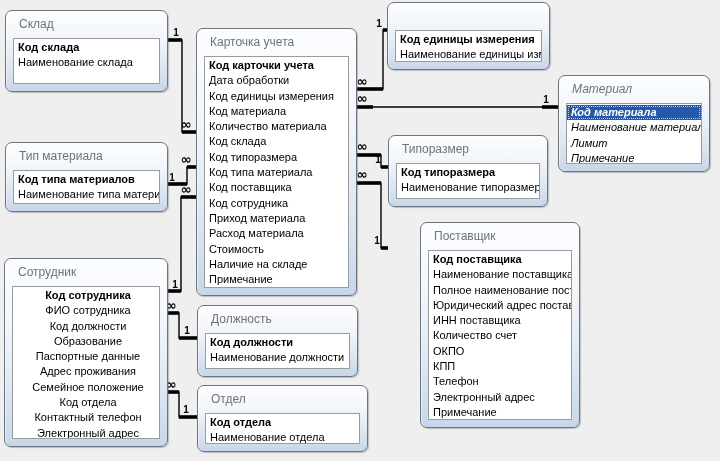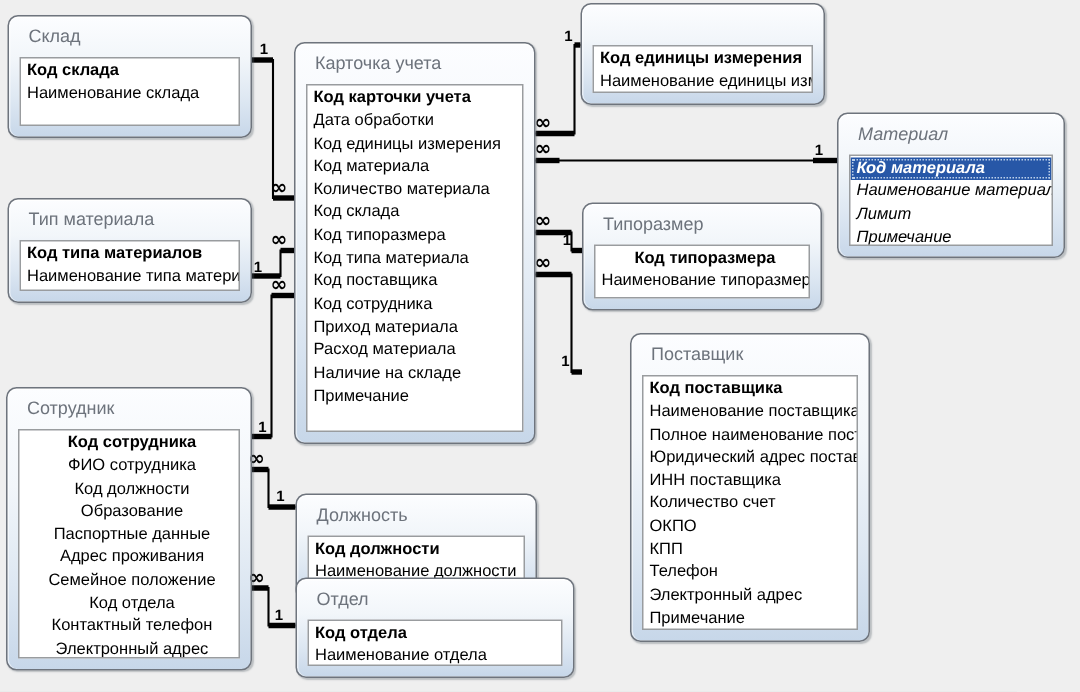--- a/index.html
+++ b/index.html
@@ -99,21 +99,21 @@
       <text x="377" y="244" text-anchor="middle" class="card-one">1</text>
     </svg>
 
 <div class="table-box" style="left: 5px; top: 10px; width: 163px; height: 82px;">
       <div class="table-title">Склад</div>
       <div class="field-list">
         <div class="field-row pk">Код склада</div>
         <div class="field-row">Наименование склада</div>
       </div>
     </div>
-    <div class="table-box" style="left: 5px; top: 132px; width: 163px; height: 70px;">
+    <div class="table-box" style="left: 5px; top: 142px; width: 163px; height: 70px;">
       <div class="table-title">Тип материала</div>
       <div class="field-list">
         <div class="field-row pk">Код типа материалов</div>
         <div class="field-row">Наименование типа матери</div>
       </div>
     </div>
     <div class="table-box" style="left: 4px; top: 258px; width: 164px; height: 189px; text-align: center;">
       <div class="table-title">Сотрудник</div>
       <div class="field-list">
         <div class="field-row pk">Код сотрудника</div>
@@ -136,45 +136,46 @@
         <div class="field-row">Код единицы измерения</div>
         <div class="field-row">Код материала</div>
         <div class="field-row">Количество материала</div>
         <div class="field-row">Код склада</div>
         <div class="field-row">Код типоразмера</div>
         <div class="field-row">Код типа материала</div>
         <div class="field-row">Код поставщика</div>
         <div class="field-row">Код сотрудника</div>
         <div class="field-row">Приход материала</div>
         <div class="field-row">Расход материала</div>
+        <div class="field-row">Стоимость</div>
         <div class="field-row">Наличие на складе</div>
         <div class="field-row">Примечание</div>
       </div>
     </div>
-    <div class="table-box" style="left: 197px; top: 305px; width: 161px; height: 72px; margin-top: 24px;">
+    <div class="table-box" style="left: 197px; top: 305px; width: 161px; height: 72px;">
       <div class="table-title">Должность</div>
       <div class="field-list">
         <div class="field-row pk">Код должности</div>
         <div class="field-row">Наименование должности</div>
       </div>
     </div>
-    <div class="table-box" style="left: 197px; top: 385px; width: 186px; height: 67px;">
+    <div class="table-box" style="left: 197px; top: 385px; width: 171px; height: 67px;">
       <div class="table-title">Отдел</div>
       <div class="field-list">
         <div class="field-row pk">Код отдела</div>
         <div class="field-row">Наименование отдела</div>
       </div>
     </div>
     <div class="table-box" style="left: 387px; top: 2px; width: 163px; height: 68px;">
       <div class="field-list">
         <div class="field-row pk">Код единицы измерения</div>
         <div class="field-row">Наименование единицы изм</div>
       </div>
     </div>
-    <div class="table-box" style="left: 388px; top: 135px; width: 160px; height: 72px; text-align: center;">
+    <div class="table-box" style="left: 388px; top: 135px; width: 160px; height: 72px;">
       <div class="table-title">Типоразмер</div>
       <div class="field-list">
         <div class="field-row pk">Код типоразмера</div>
         <div class="field-row">Наименование типоразмера</div>
       </div>
     </div>
     <div class="table-box" style="left: 388px; top: 222px; width: 160px; height: 206px; margin-left: 32px;">
       <div class="table-title">Поставщик</div>
       <div class="field-list">
         <div class="field-row pk">Код поставщика</div>

